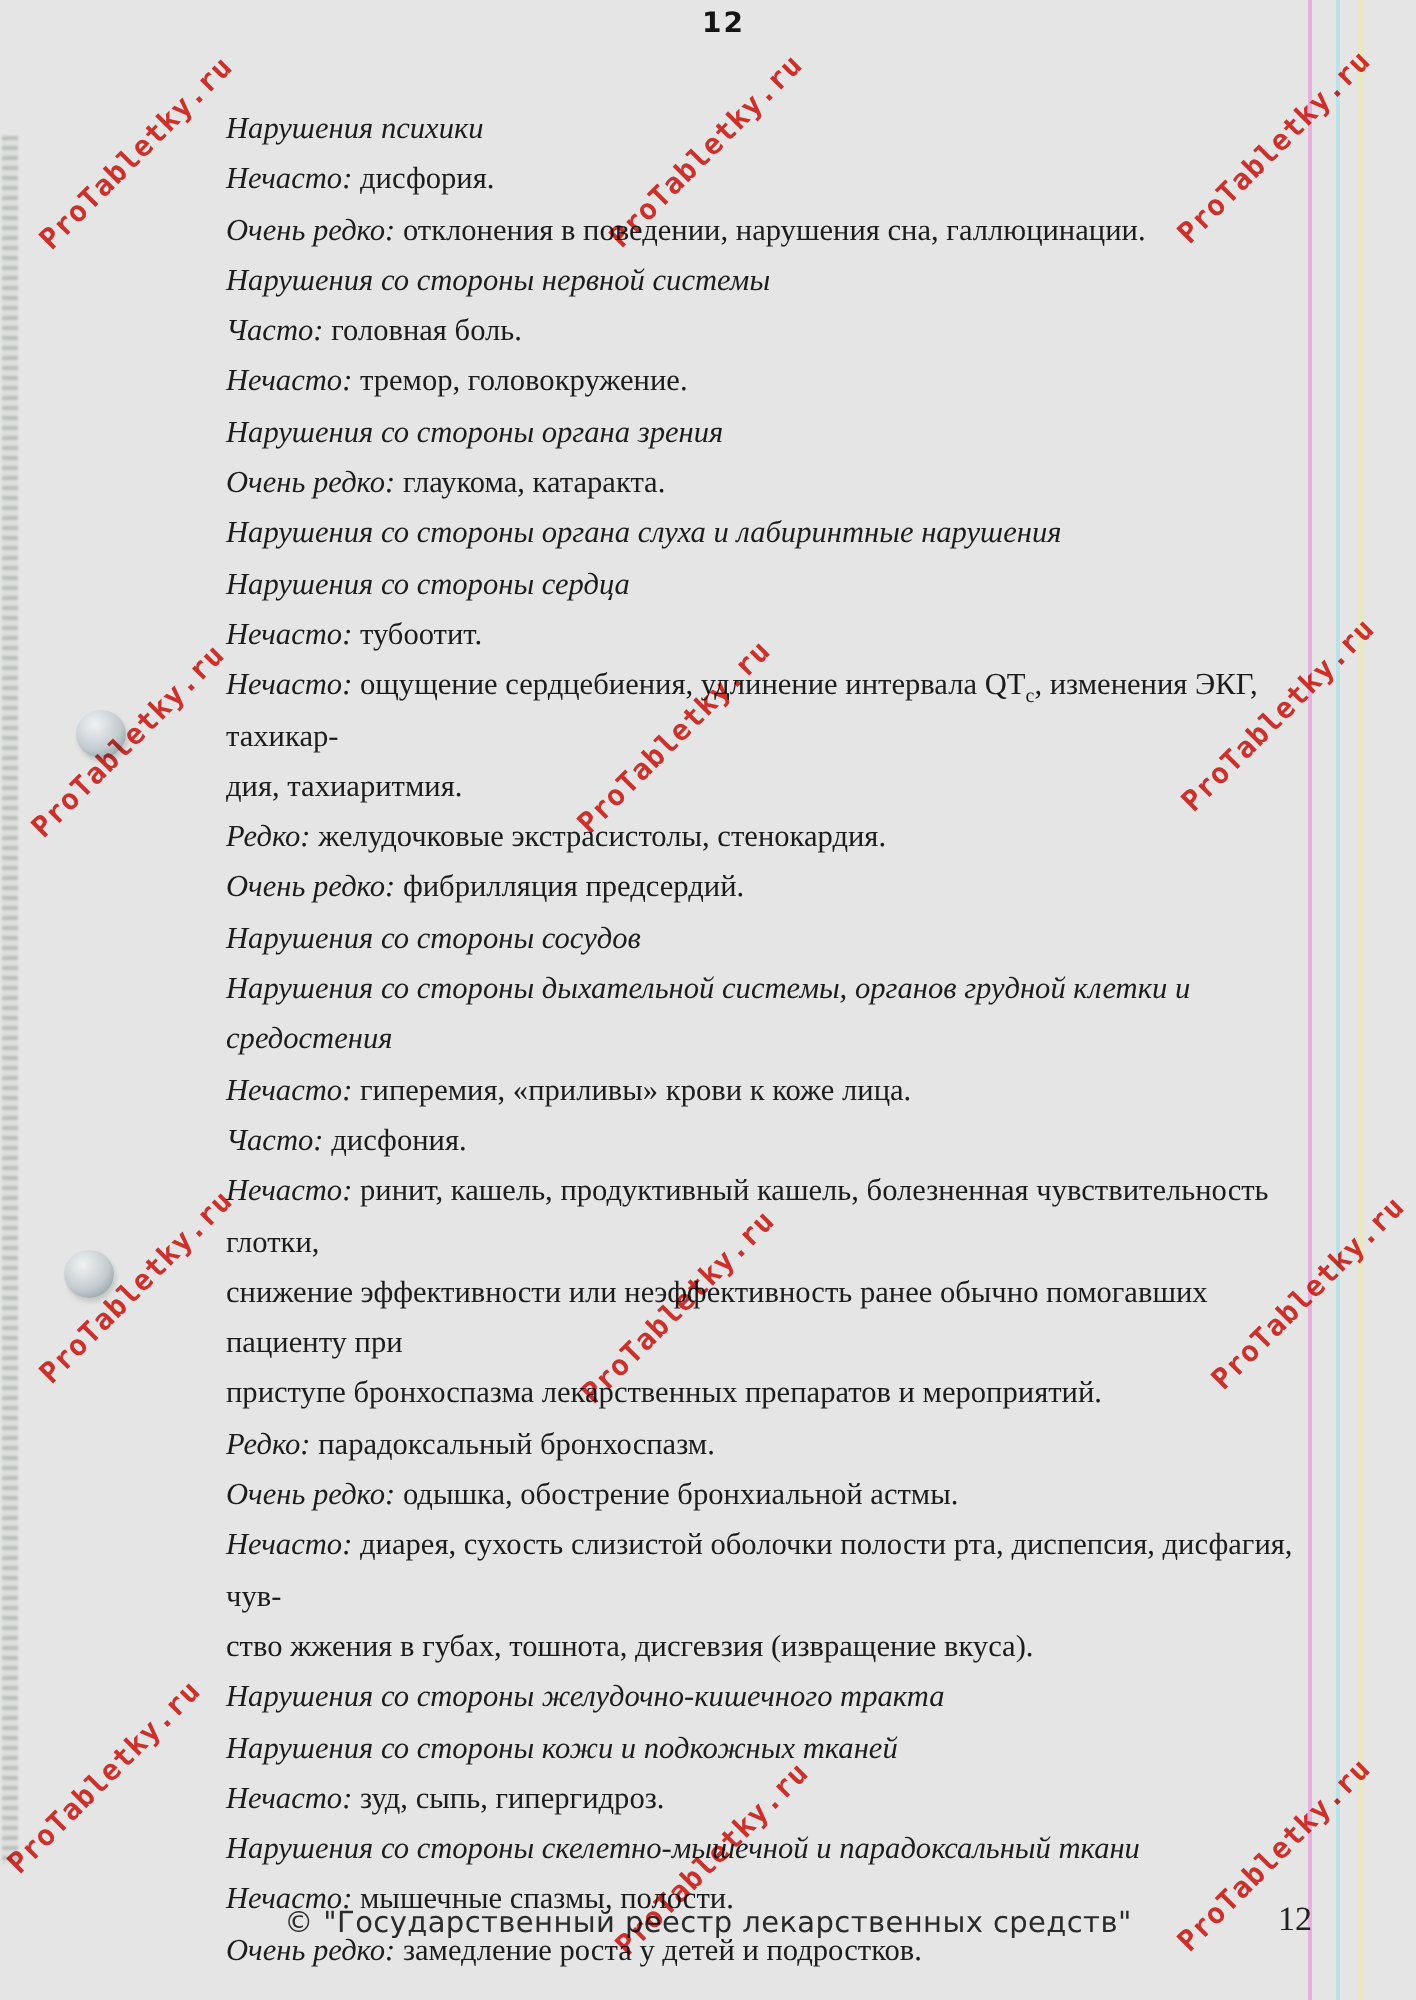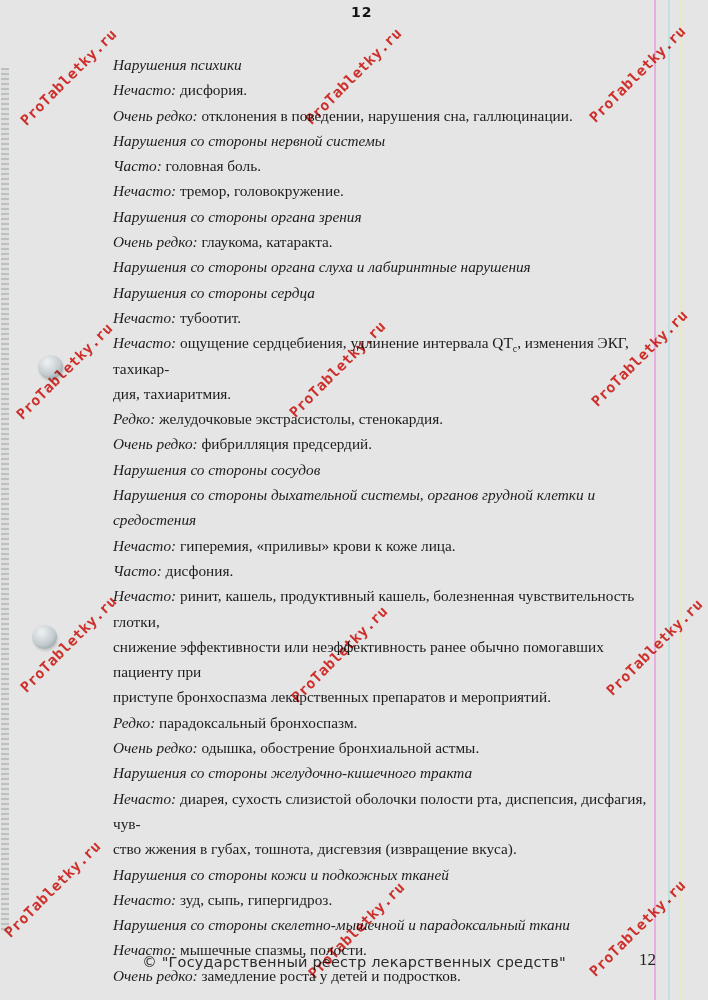--- a/index.html
+++ b/index.html
@@ -111,22 +111,22 @@
       <p class="para"><span class="it">Нечасто:</span><span> ощущение сердцебиения, удлинение интервала QT</span><span class="sub">c</span><span>, изменения ЭКГ, тахикар-</span><br><span>дия, тахиаритмия.</span></p>
       <p class="para"><span class="it">Редко:</span><span> желудочковые экстрасистолы, стенокардия.</span></p>
       <p class="para"><span class="it">Очень редко:</span><span> фибрилляция предсердий.</span></p>
       <p class="para heading"><span class="it">Нарушения со стороны сосудов</span></p>
       <p class="para heading"><span class="it">Нарушения со стороны дыхательной системы, органов грудной клетки и средостения</span></p>
       <p class="para"><span class="it">Нечасто:</span><span> гиперемия, «приливы» крови к коже лица.</span></p>
       <p class="para"><span class="it">Часто:</span><span> дисфония.</span></p>
       <p class="para"><span class="it">Нечасто:</span><span> ринит, кашель, продуктивный кашель, болезненная чувствительность глотки,</span><br><span>снижение эффективности или неэффективность ранее обычно помогавших пациенту при</span><br><span>приступе бронхоспазма лекарственных препаратов и мероприятий.</span></p>
       <p class="para"><span class="it">Редко:</span><span> парадоксальный бронхоспазм.</span></p>
       <p class="para"><span class="it">Очень редко:</span><span> одышка, обострение бронхиальной астмы.</span></p>
+      <p class="para"><span class="it">Нечасто:</span><span> диарея, сухость слизистой оболочки полости рта, диспепсия, дисфагия, чув-</span><br><span>ство жжения в губах, тошнота, дисгевзия (извращение вкуса).</span></p>
       <p class="para heading"><span class="it">Нарушения со стороны желудочно-кишечного тракта</span></p>
-      <p class="para"><span class="it">Нечасто:</span><span> диарея, сухость слизистой оболочки полости рта, диспепсия, дисфагия, чув-</span><br><span>ство жжения в губах, тошнота, дисгевзия (извращение вкуса).</span></p>
       <p class="para heading"><span class="it">Нарушения со стороны кожи и подкожных тканей</span></p>
       <p class="para"><span class="it">Нечасто:</span><span> зуд, сыпь, гипергидроз.</span></p>
       <p class="para heading"><span class="it">Нарушения со стороны скелетно-мышечной и парадоксальный ткани</span></p>
       <p class="para"><span class="it">Нечасто:</span><span> мышечные спазмы, полости.</span></p>
       <p class="para"><span class="it">Очень редко:</span><span> замедление роста у детей и подростков.</span></p>
     </div>
 
   <div id="wm-layer">
       <div class="wm" style="left: 4px; top: 69px; color: rgb(227, 35, 30);">ProTabletky.ru</div>
       <div class="wm" style="left: 289px; top: 68px; color: rgb(227, 35, 30);">ProTabletky.ru</div>

